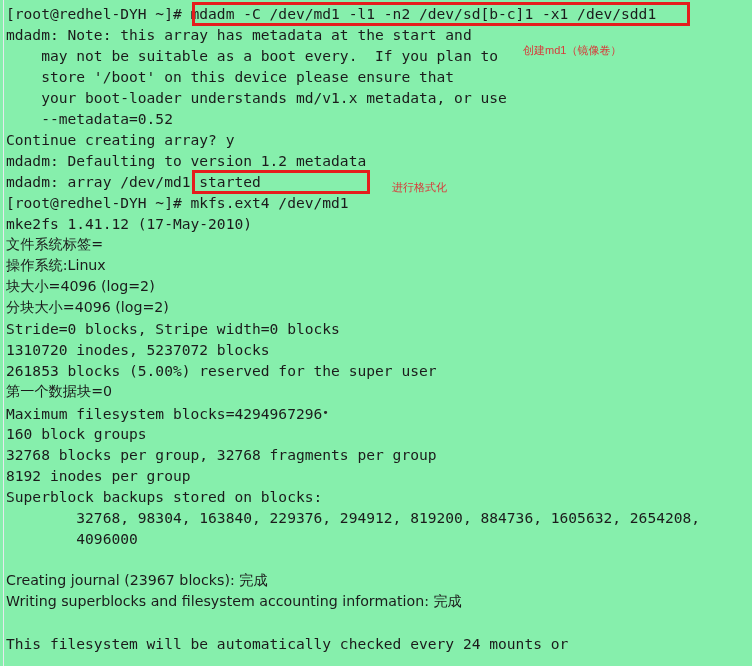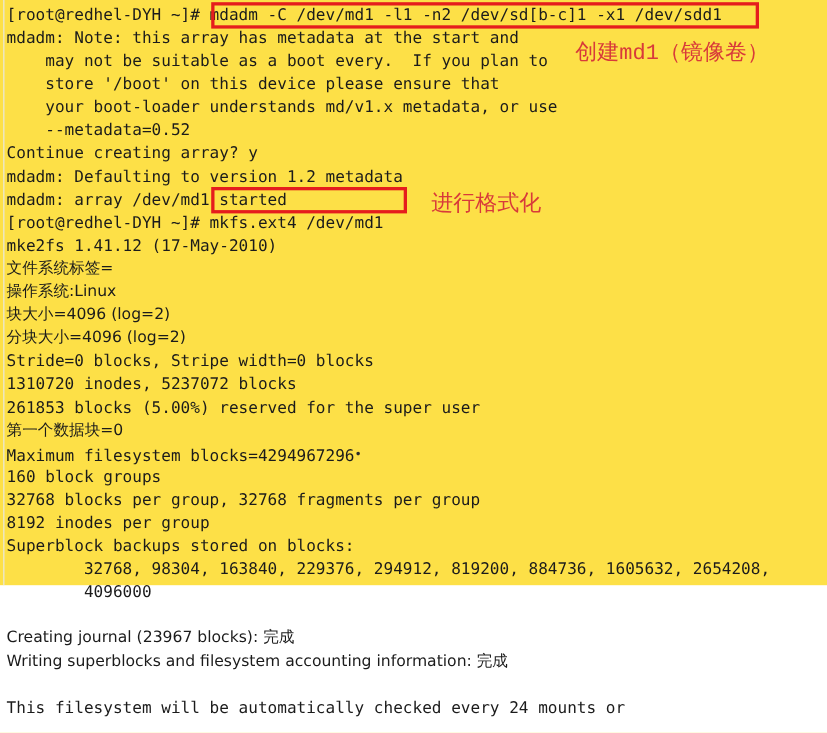--- a/index.html
+++ b/index.html
@@ -11,22 +11,22 @@
   body {
     width: 752px;
     height: 666px;
     overflow: hidden;
     font-family: "DejaVu Sans Mono", "Liberation Mono", monospace;
   }
 
   #terminal {
     position: relative;
     width: 752px;
-    height: 532px;
-    background: #fde047;
+    height: 666px;
+    background: #86efac;
     box-sizing: border-box;
     padding: 3px 0 0 6px;
   }
 
   
   #terminal::before {
     content: "";
     position: absolute;
     left: 3px;
     top: 0;
@@ -63,22 +63,22 @@
     box-sizing: border-box;
     z-index: 5;
     pointer-events: none;
     background: transparent;
   }
 
   
   .anno-text {
     position: absolute;
     color: #d83a3a;
-    font-family: Liberation Mono, monospace;
-    font-size: 20px;
+    font-family: Liberation Sans, sans-serif;
+    font-size: 11px;
     line-height: 20px;
     white-space: pre;
     z-index: 6;
   }
 
   .artifact {
     color: #2a2a2a;
     font-size: 11px;
     vertical-align: 3px;
   }

